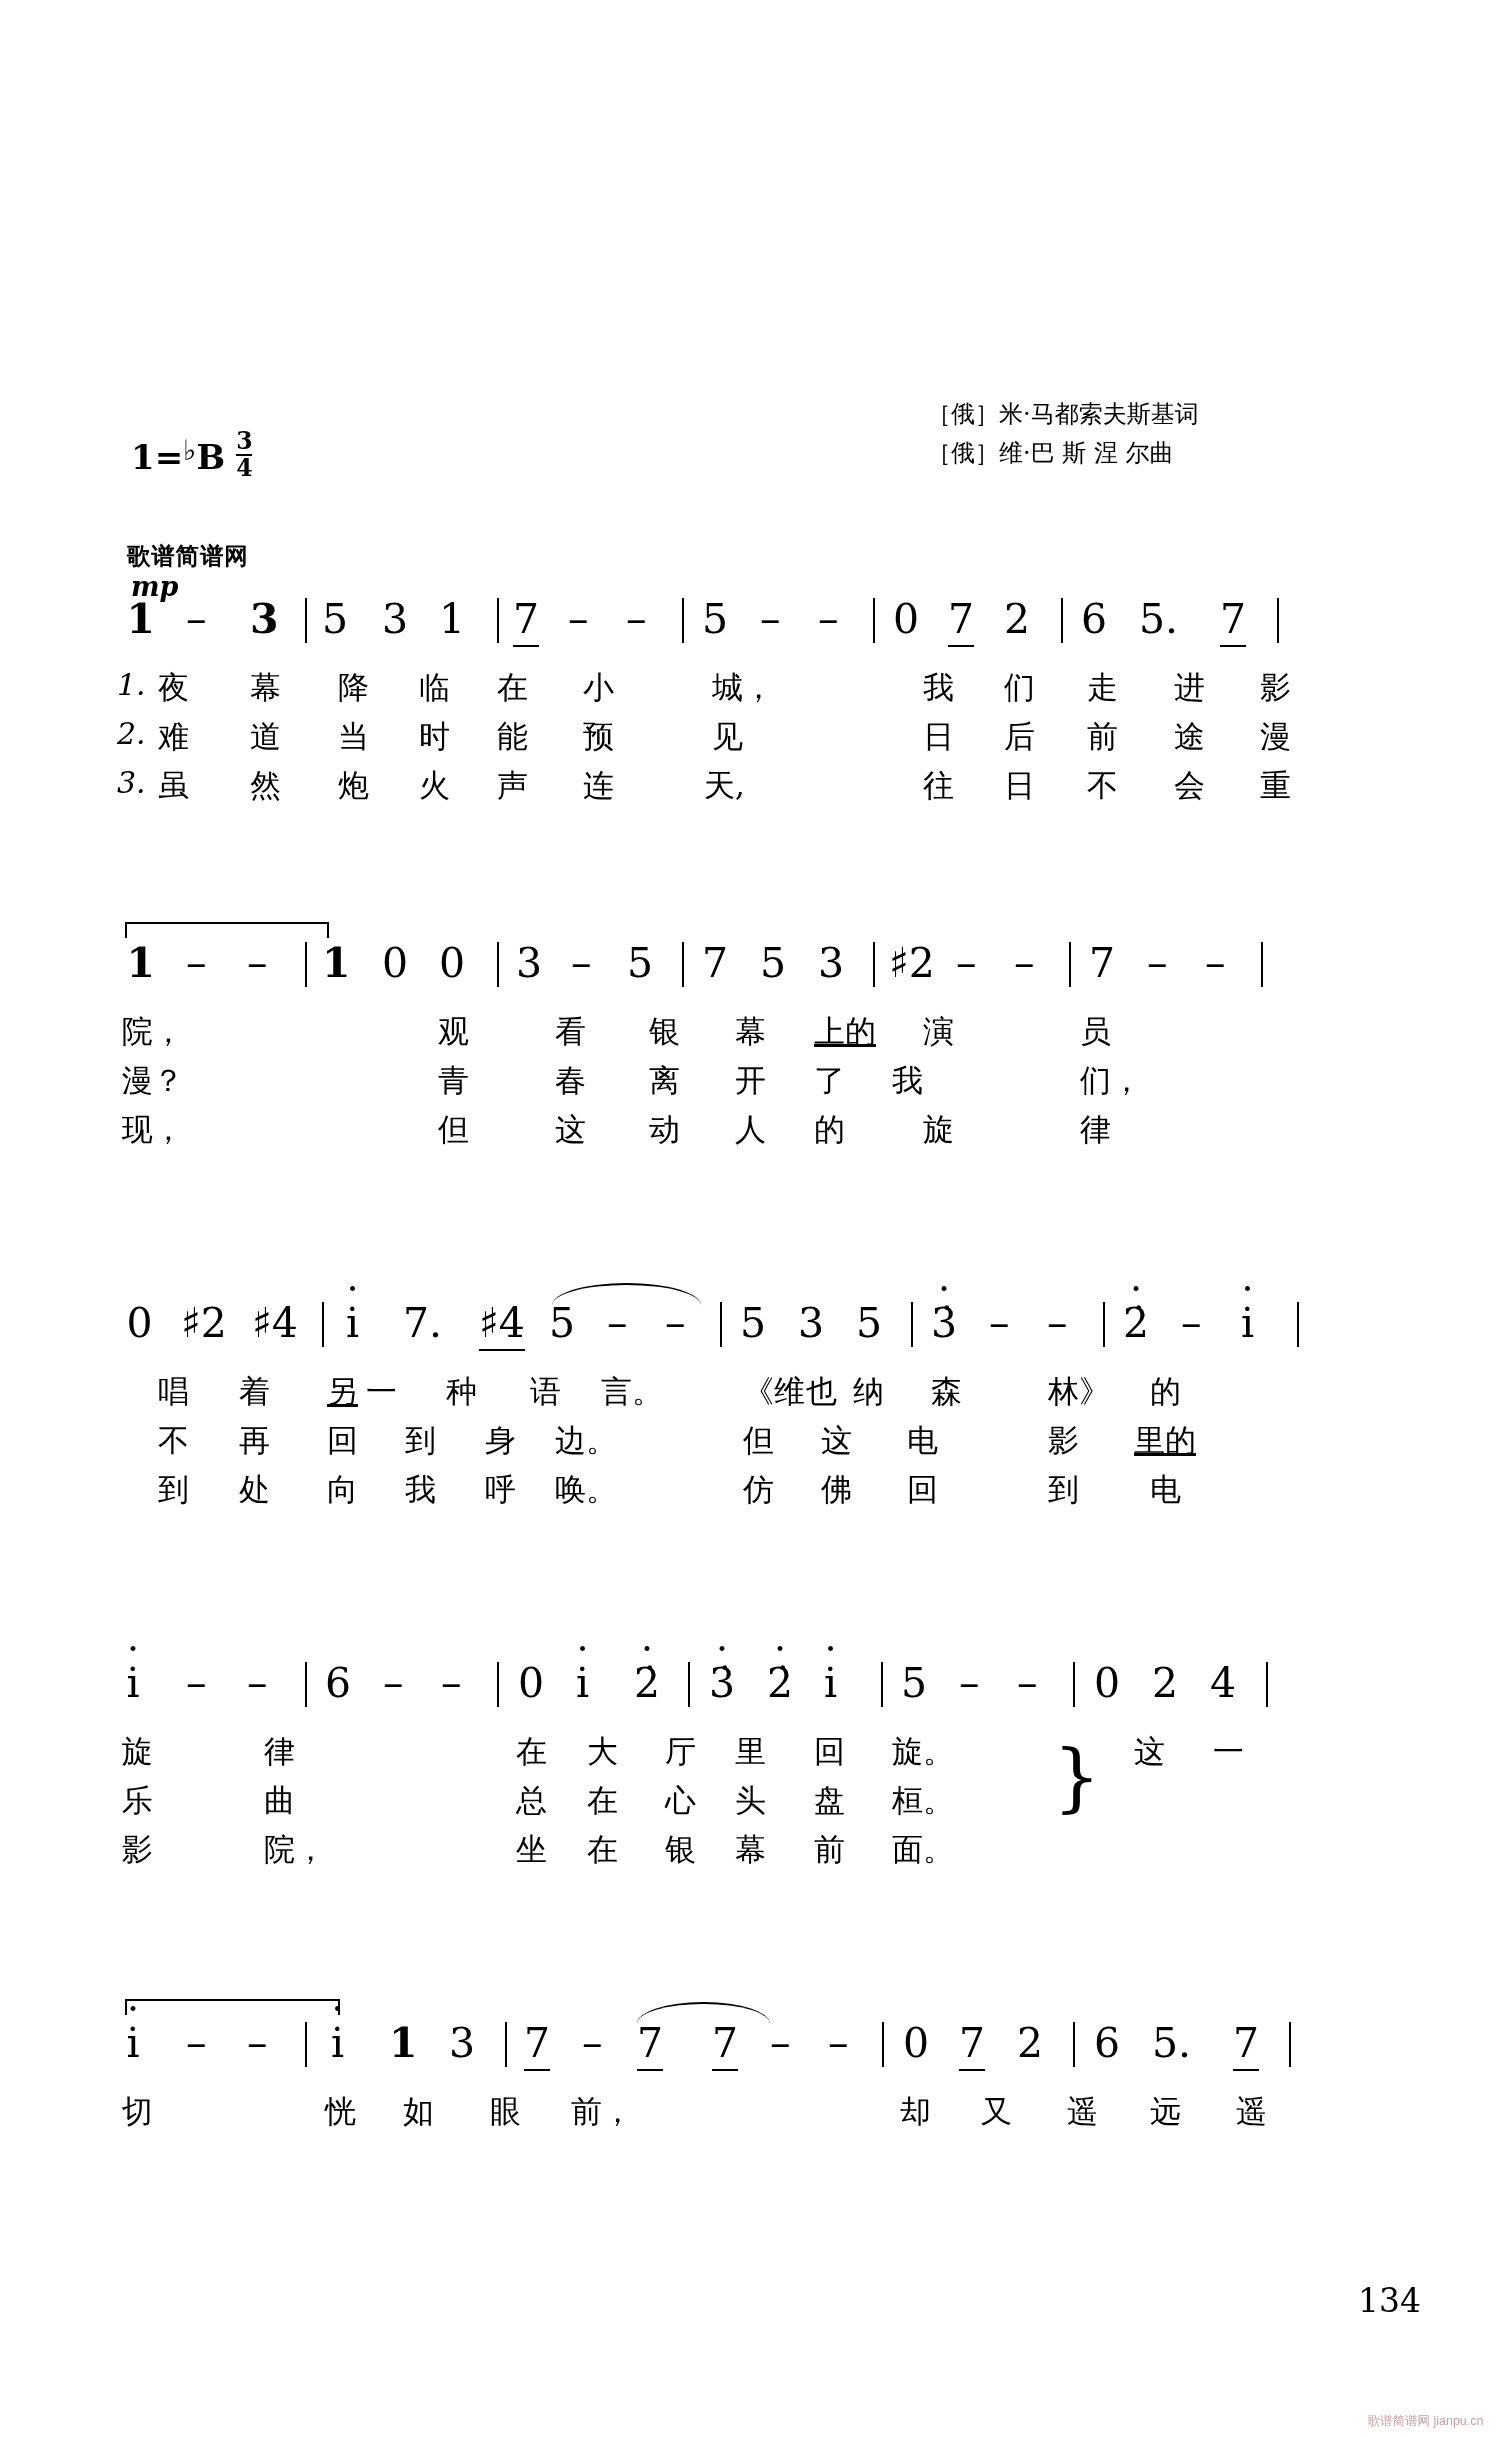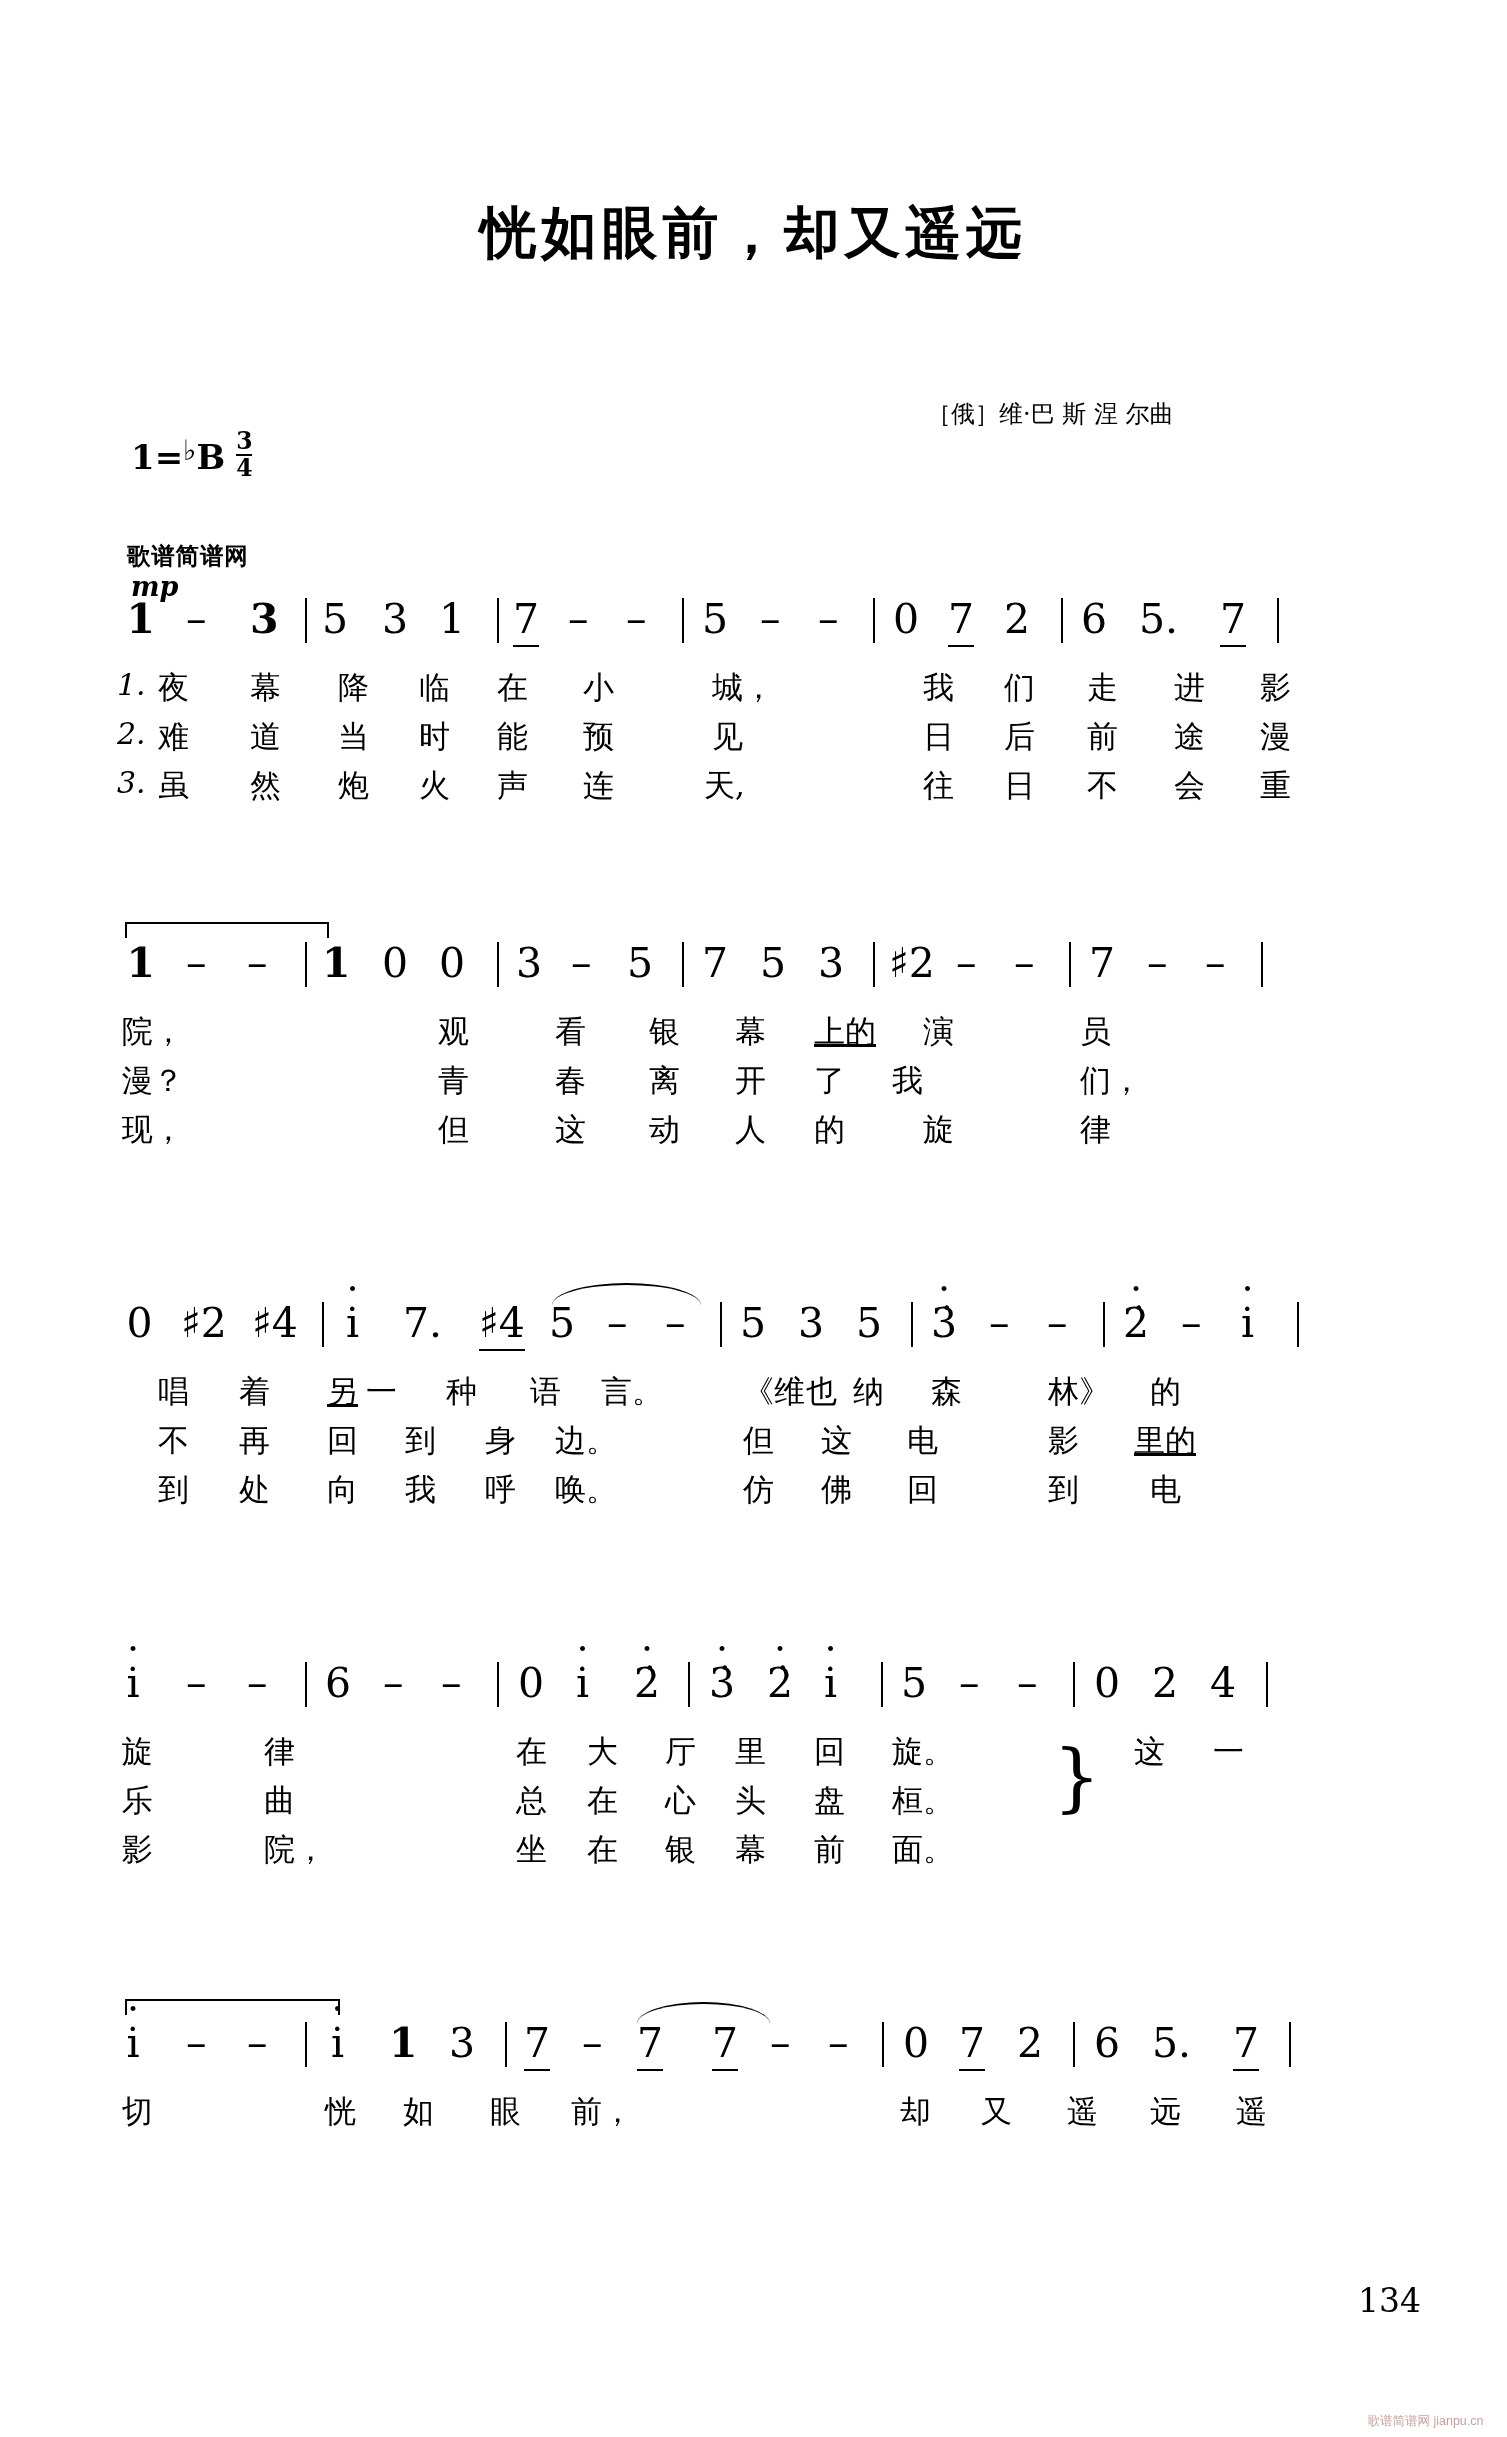--- a/index.html
+++ b/index.html
@@ -219,23 +219,23 @@
     font-family: "Liberation Sans", sans-serif;
     font-size: 12.5px;
     color: #c9a0a0;
   }
 </style>
 </head>
 <body>
 
 <div class="page">
 
-  <div class="title">恍如眼前，却又遥远</div>
 
   <div class="credits">
+    <span class="line">［俄］米·马都索夫斯基词</span>
     <span class="line">［俄］维·巴 斯 涅 尔曲</span>
   </div>
 
   <div class="keysig">
     <span>1=</span>
       <span class="flat">♭</span>
       <span>B</span>
     <span class="meter">
       <span class="num">3</span>
       <span class="den">4</span>

